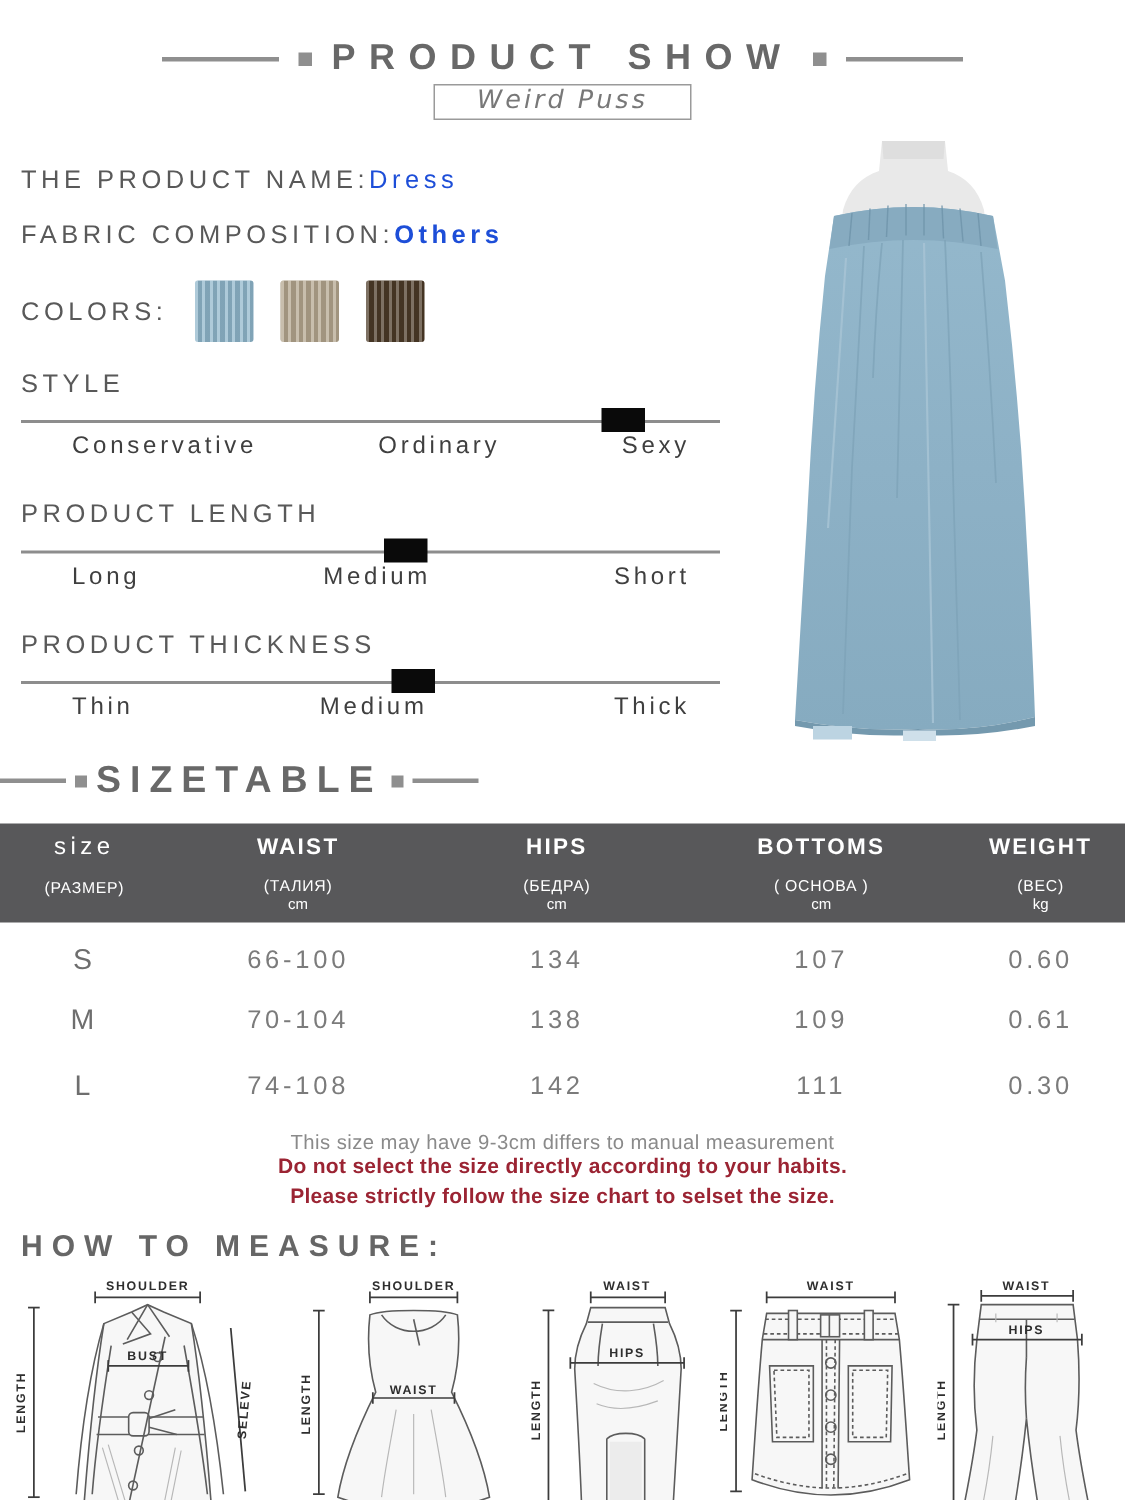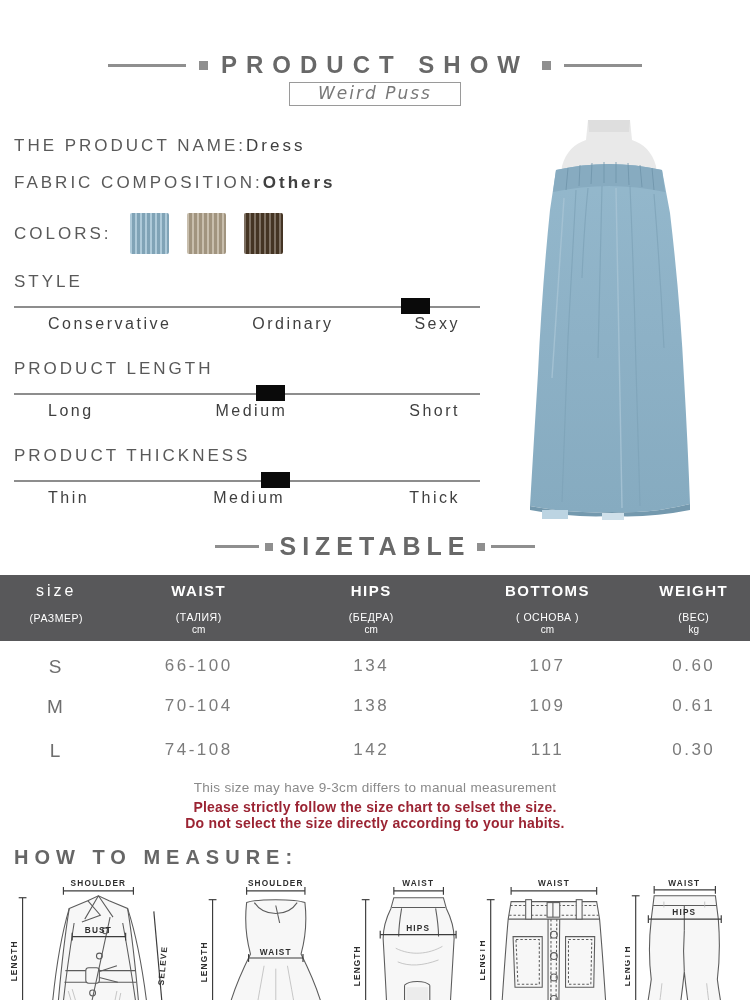--- a/index.html
+++ b/index.html
@@ -1,33 +1,33 @@
 <!DOCTYPE html>
 <html><head>
 <meta charset="utf-8">
 <style>
   * { margin:0; padding:0; box-sizing:border-box; }
   html,body { width:750px; height:1000px; background:#fff; overflow:hidden;
     font-family:"Liberation Sans", sans-serif; color:#666; }
 
   
-  .ps-header { padding-top:14px; text-align:center;margin-top:37px; }
+  .ps-header { padding-top:25px; text-align:center; }
   .title-row { display:flex; align-items:center; justify-content:center; gap:13px; }
   .deco-line { width:78px; height:3px; background:#8f8f8f; }
   .deco-sq { width:9px; height:9px; background:#8f8f8f; }
   .ps-title { font-size:24px; font-weight:700; letter-spacing:9px; color:#686868; }
   .brand-box { display:inline-block; margin-top:3px; border:1px solid #9a9a9a;
     padding:0 28px 2px; font-style:italic; font-size:17px; letter-spacing:2px; color:#787878;
     font-family:"DejaVu Sans", sans-serif; }
 
   
   .main { display:flex; padding:0 14px; }
   .info { width:466px; padding-top:30px; }
   .inline-row { font-size:17px; letter-spacing:3px; color:#595959; white-space:nowrap; }
-  .inline-row .val { color:#404040; letter-spacing:3px;text-align:center; }
+  .inline-row .val { color:#1d4ed8; letter-spacing:3px;text-align:center; }
   .row-fabric { margin-top:17px; }
   .row-fabric .val { font-weight:700; }
   .row-colors { margin-top:20px; display:flex; align-items:center; gap:18px; }
   .swatch { width:39px; height:41px; border-radius:2px; position:relative; overflow:hidden; }
   .swatch::after { content:""; position:absolute; inset:0;
     background:repeating-linear-gradient(90deg, rgba(255,255,255,.28) 0 2px, rgba(0,0,0,.10) 2px 5px); }
 
   .attr { margin-top:18px; }
   .attr-title { font-size:17px; letter-spacing:3px; color:#595959; }
   .attr-line { position:relative; height:2px; background:#8d8d8d; margin-top:14px; }
@@ -35,21 +35,21 @@
   .attr-opts { display:flex; justify-content:space-between; margin-top:7px;
     font-size:16px; letter-spacing:2.5px; color:#3f3f3f; padding:0 2px 0 0;margin-left:32px; }
   .attr-opts span:nth-child(1){ padding-left:2px; }
   .attr-opts span:nth-child(3){ padding-right:18px; }
   .attr-gap { margin-top:26px; }
 
   .photo { width:250px; height:402px; margin-top:12px; margin-left:4px; }
 
   
   .size-section { text-align:center; margin-top:12px; }
-  .st-row { display:flex; align-items:center; justify-content:center; gap:6px; }
+  .st-row { display:flex; align-items:center; gap:6px; }
   .st-line { width:44px; height:3px; background:#8f8f8f; }
   .st-sq { width:8px; height:8px; background:#8f8f8f; }
   .st-title { font-size:25px; font-weight:700; letter-spacing:6px; color:#686868; }
   .st-sub { font-size:13px; letter-spacing:1px; color:#8a8a8a; margin-top:1px; }
 
   .size-table { margin-top:14px; }
   .tbl-head { display:grid; grid-template-columns:15% 23% 23% 24% 15%;
     background:#58585a; color:#fff; padding:7px 0 5px; }
   .th-cell { text-align:center; }
   .th-label { font-size:15px; font-weight:700; letter-spacing:1.5px; }
@@ -256,22 +256,22 @@
       <div class="td">74-108</div>
       <div class="td">142</div>
       <div class="td">111</div>
       <div class="td">0.30</div>
     </div>
   </div>
 </div>
 
 <div class="notes">
   <div class="note-gray">This size may have 9-3cm differs to manual measurement</div>
+  <div class="note-red">Do not select the size directly according to your habits.</div>
   <div class="note-red first">Please strictly follow the size chart to selset the size.</div>
-  <div class="note-red">Do not select the size directly according to your habits.</div>
 </div>
 
 <div class="htm-title">HOW TO MEASURE:</div>
 
 <div class="diagrams">
 
   <svg viewBox="0 0 195 168" width="195" height="168">
     <text class="mtext" x="93" y="10" text-anchor="middle">SHOULDER</text>
     <line class="mline" x1="57" y1="15" x2="129" y2="15"></line>
       <line class="mline" x1="57" y1="11" x2="57" y2="19"></line>

